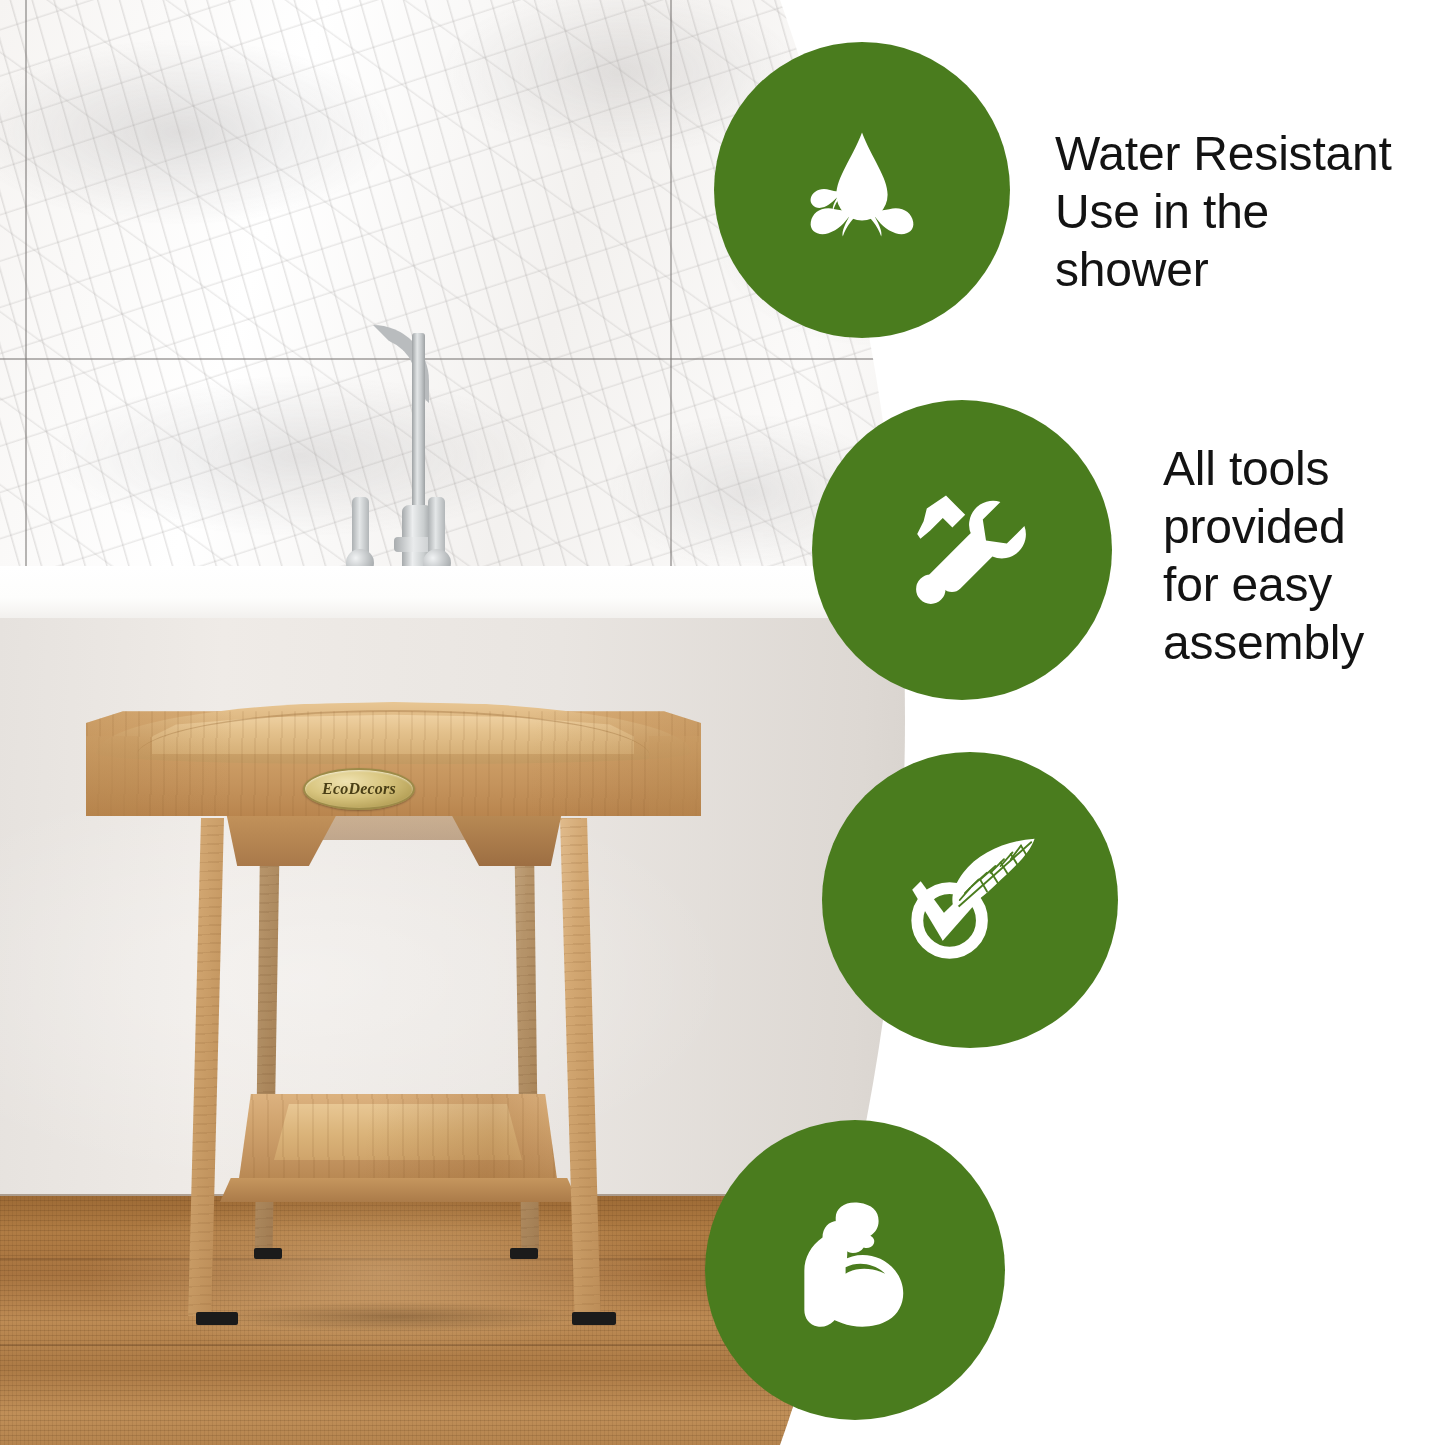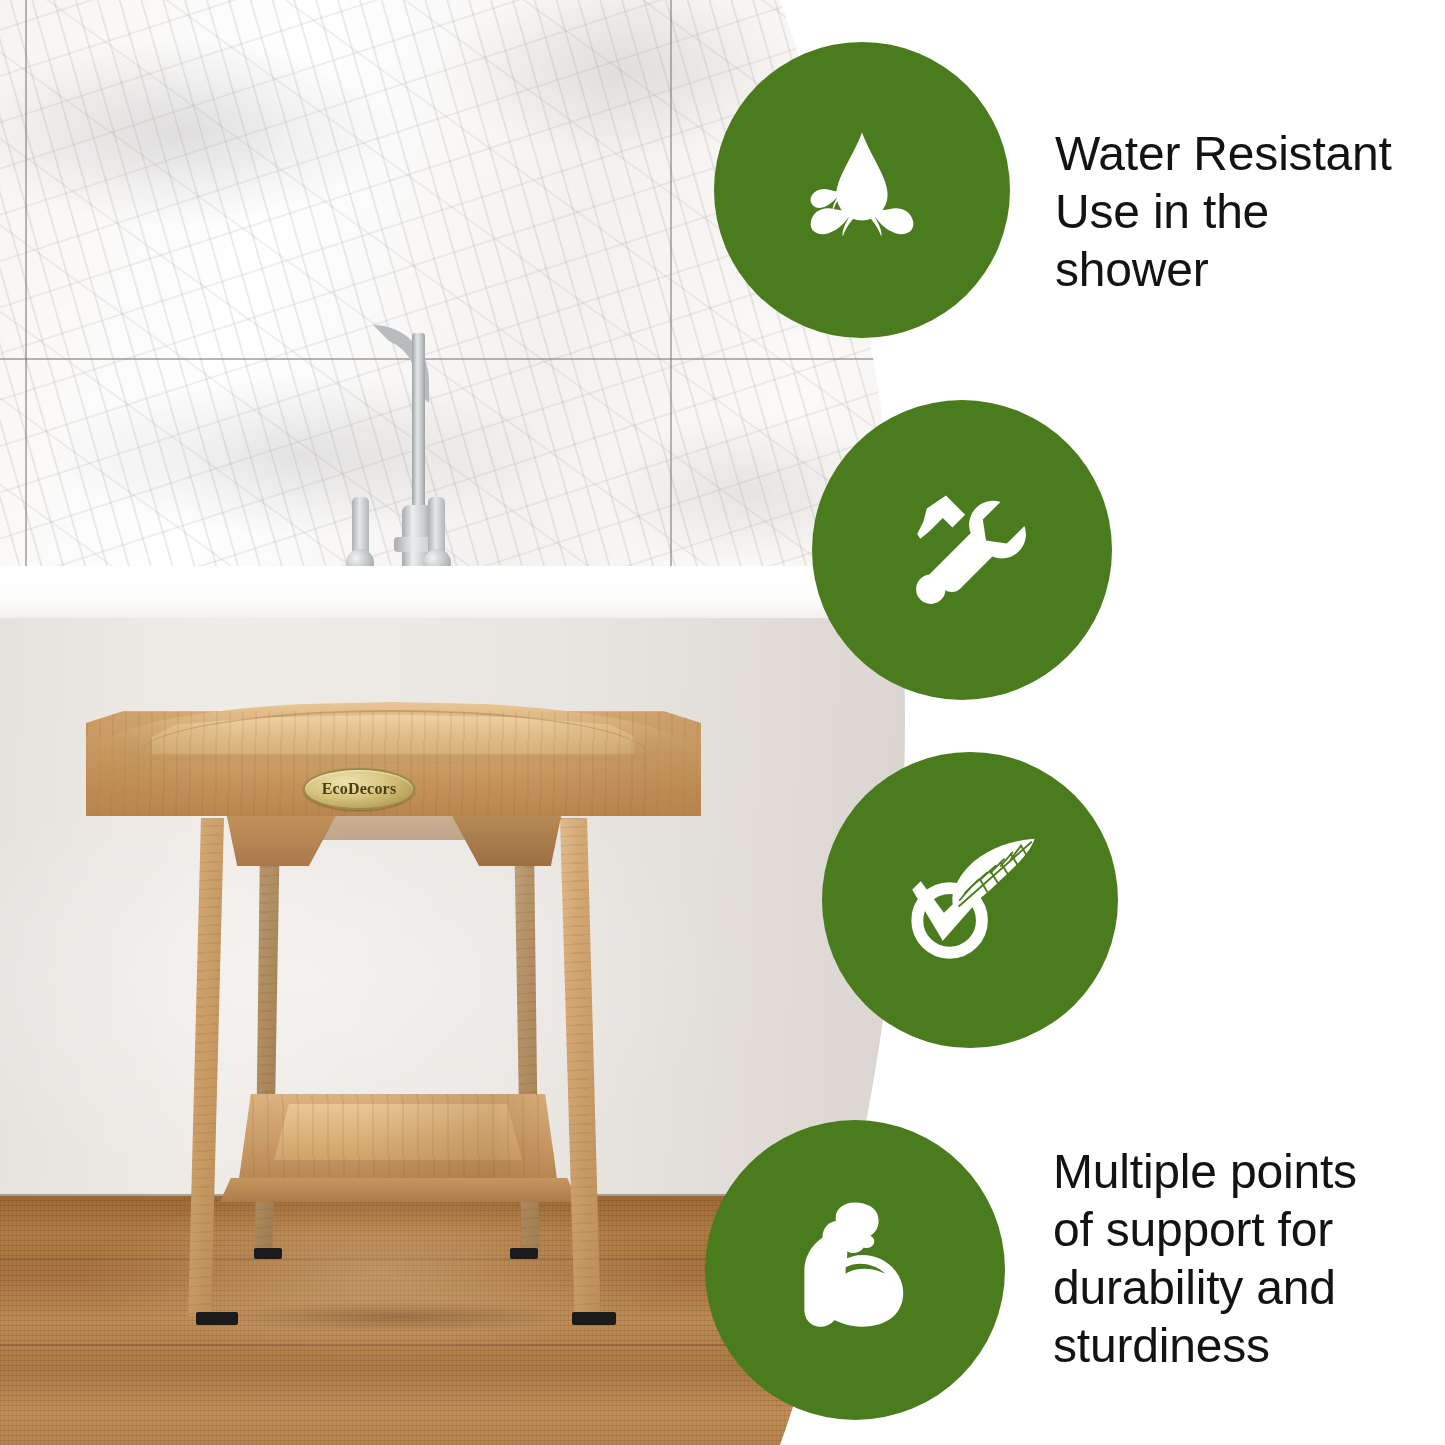--- a/index.html
+++ b/index.html
@@ -168,21 +168,21 @@
   .plaque{
     position:absolute;left:225px;top:68px;width:108px;height:38px;
     border-radius:50%;
     background:radial-gradient(ellipse at 38% 30%, #efe2b0 0%, #d8c57f 42%, #b5a057 78%, #8e7c3c 100%);
     border:2px solid #9c8a48;
     display:flex;align-items:center;justify-content:center;
     box-shadow:0 1px 2px rgba(0,0,0,.28), inset 0 1px 2px rgba(255,255,255,.6);
   }
   .plaque span{
     font-family:"Liberation Serif","DejaVu Serif",serif;
-    font-weight:700;
+    font-style:italic;font-weight:700;
     font-size:16px;letter-spacing:.2px;color:#4a3f16;
     white-space:nowrap;
   }
 
   
   .apron-l{
     position:absolute;left:148px;top:112px;width:112px;height:54px;
     background:linear-gradient(180deg,#c3935b,#a9794a);
     clip-path:polygon(0% 0%,100% 0%,74% 100%,10% 100%);
   }
@@ -397,20 +397,24 @@
           <rect x="41" y="33" width="11" height="46" rx="5" transform="rotate(45 46 56)"></rect>
           <circle cx="30" cy="74" r="3.6" fill="#4a7c1e"></circle>
           <path d="M24 68 a9 9 0 1 0 13 13 a9 9 0 1 0 -13 -13 Z M30.5 74.5 m-3.6 0 a3.6 3.6 0 1 0 7.2 0 a3.6 3.6 0 1 0 -7.2 0"></path>
         </g>
 
         <g fill="#ffffff">
           <path d="M74 20 a15 15 0 0 0 -18 21 L36 61 a7.5 7.5 0 0 0 0 10.6 l2.4 2.4 a7.5 7.5 0 0 0 10.6 0 L69 54 a15 15 0 0 0 20 -19 L78 46 L65 44 L63 31 Z"></path>
         </g>
       </svg>
     </div>
+    <div class="feature-text text-2">All tools
+provided
+for easy
+assembly</div>
 
     <div class="badge badge-3">
       <svg width="170" height="170" viewBox="0 0 100 100" aria-hidden="true">
 
         <circle cx="38" cy="62" r="19" fill="none" stroke="#ffffff" stroke-width="7"></circle>
 
         <path fill="#ffffff" d="M16 44 L21 39 L38 62 L34 74 Z"></path>
         <path fill="#ffffff" d="M34 74 L30 62 L58 35 L63 41 Z"></path>
 
         <path fill="#ffffff" d="M88 14 C72 15 55 22 46 34 C40 42 38 50 41 56 C47 55 56 50 64 42 C75 32 85 23 88 14 Z"></path>
@@ -442,19 +446,15 @@
           <path d="M38 18 C38 12 44 8 52 9 C60 10 64 14 64 20 C64 24 62 27 59 29 C61 30 62 32 61 34 C60 36 57 37 55 36 C53 39 49 40 46 39 C42 37 39 33 38 28 Z"></path>
 
           <path d="M30 30 C30 24 34 20 39 20 L45 20 L45 40 C45 46 43 51 40 55 L40 72 C40 80 34 85 27 84 C22 83 19 79 19 74 L19 50 C19 42 23 35 30 30 Z"></path>
 
           <path d="M42 44 C52 38 66 40 74 50 C82 60 80 74 70 80 C62 85 50 85 42 82 L32 78 L32 56 C34 50 37 46 42 44 Z"></path>
 
           <path fill="#4a7c1e" d="M44 48 C52 44 62 46 68 52 C60 48 50 48 44 52 Z"></path>
         </g>
       </svg>
     </div>
-    <div class="feature-text text-4">Multiple points
-of support for
-durability and
-sturdiness</div>
 
   </div>
 </div>
 
 </body></html>

